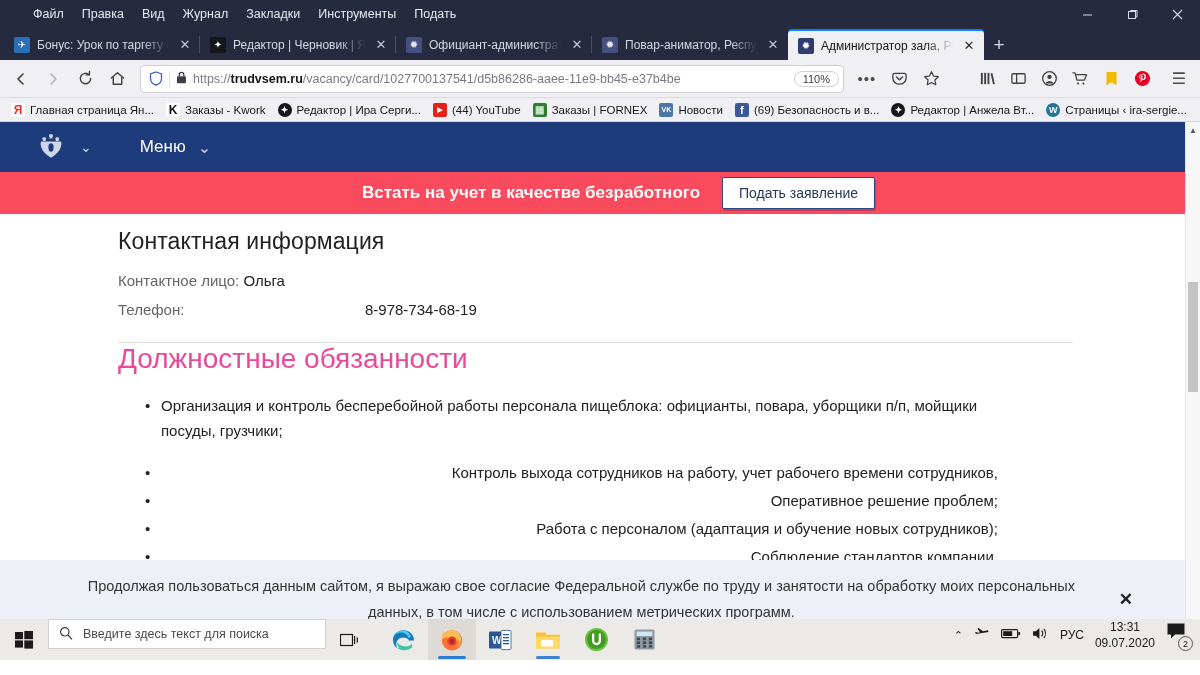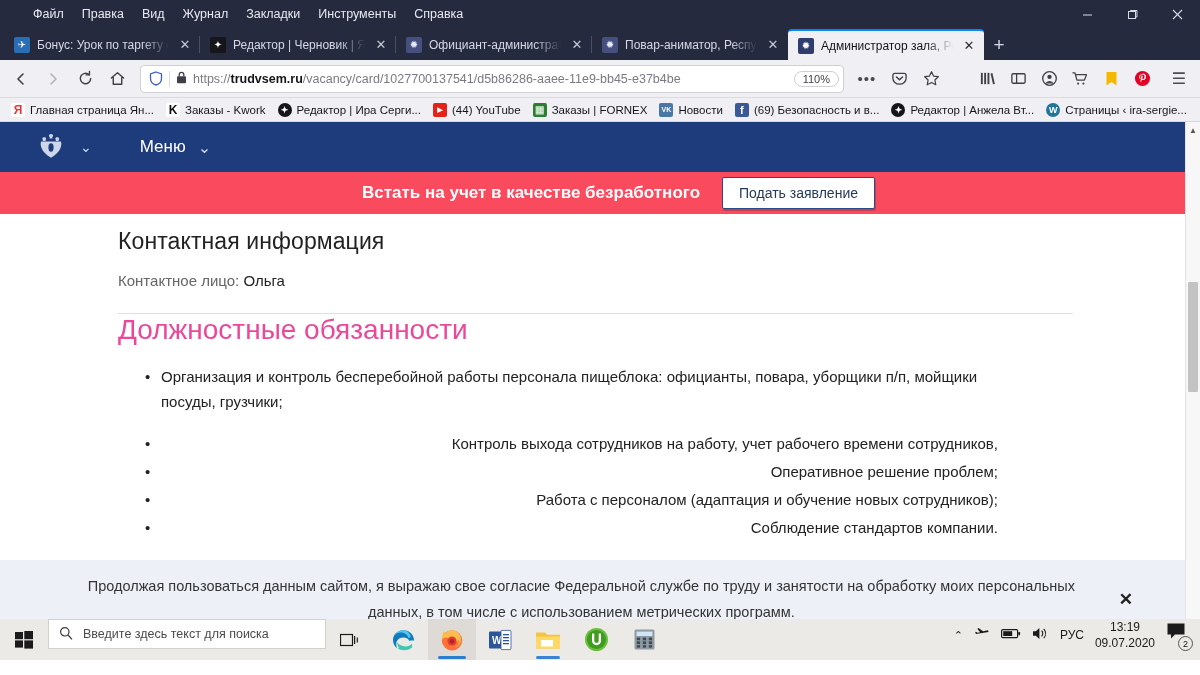--- a/index.html
+++ b/index.html
@@ -158,21 +158,21 @@
 
 <div id="app">
 
   <div class="menubar">
     <span class="mi">Файл</span>
     <span class="mi">Правка</span>
     <span class="mi">Вид</span>
     <span class="mi">Журнал</span>
     <span class="mi">Закладки</span>
     <span class="mi">Инструменты</span>
-    <span class="mi">Справка</span>
+    <span class="mi">Подать</span>
     <div class="wincontrols">
       <div class="wc">
         <svg width="11" height="11" viewBox="0 0 11 11">
             <line x1="1" y1="6" x2="10" y2="6" stroke="#d8dae6" stroke-width="1"></line>
           </svg>
       </div>
       <div class="wc">
         <svg width="11" height="11" viewBox="0 0 11 11">
             <rect x="1.5" y="2.5" width="7" height="7" fill="none" stroke="#d8dae6" stroke-width="1"></rect>
             <path d="M3.5 2.5V1.5h6.5v6.5H9" fill="none" stroke="#d8dae6" stroke-width="1"></path>
@@ -380,20 +380,24 @@
       </div>
 
       <div class="content">
         <h2 class="h2">Контактная информация</h2>
 
         <div class="contact-line">
           <span>Контактное лицо:</span>
           <span class="val">Ольга</span>
         </div>
 
+        <div class="contact-row">
+          <span class="lbl">Телефон:</span>
+          <span class="val">8-978-734-68-19</span>
+        </div>
 
         <div class="hr"></div>
 
         <h2 class="h2b">Должностные обязанности</h2>
 
         <ul class="duties">
           <li>Организация и контроль бесперебойной работы персонала пищеблока: официанты, повара, уборщики п/п, мойщики посуды, грузчики;</li>
           <li class="spaced">Контроль выхода сотрудников на работу, учет рабочего времени сотрудников,</li>
           <li>Оперативное решение проблем;</li>
           <li>Работа с персоналом (адаптация и обучение новых сотрудников);</li>
@@ -525,21 +529,21 @@
           </svg>
       </span>
       <span>
         <svg width="17" height="15" viewBox="0 0 17 15">
             <path d="M1 5.2h2.8L7.4 2v11L3.8 9.8H1z" fill="#1b1b1b"></path>
             <path d="M9.6 4.6a4.6 4.6 0 0 1 0 5.8M11.8 2.8a7.3 7.3 0 0 1 0 9.4" fill="none" stroke="#1b1b1b" stroke-width="1.1"></path>
           </svg>
       </span>
       <span>РУС</span>
       <span class="clock">
-        <div>13:19</div>
+        <div>13:31</div>
         <div>09.07.2020</div>
       </span>
       <span class="notif">
         <svg width="22" height="20" viewBox="0 0 22 20">
             <path d="M1.5 1.5h17v11h-9.5l-4 4v-4h-3.5z" fill="#1b1b1b"></path>
           </svg>
         <span class="badge">2</span>
       </span>
     </div>
   </div>

